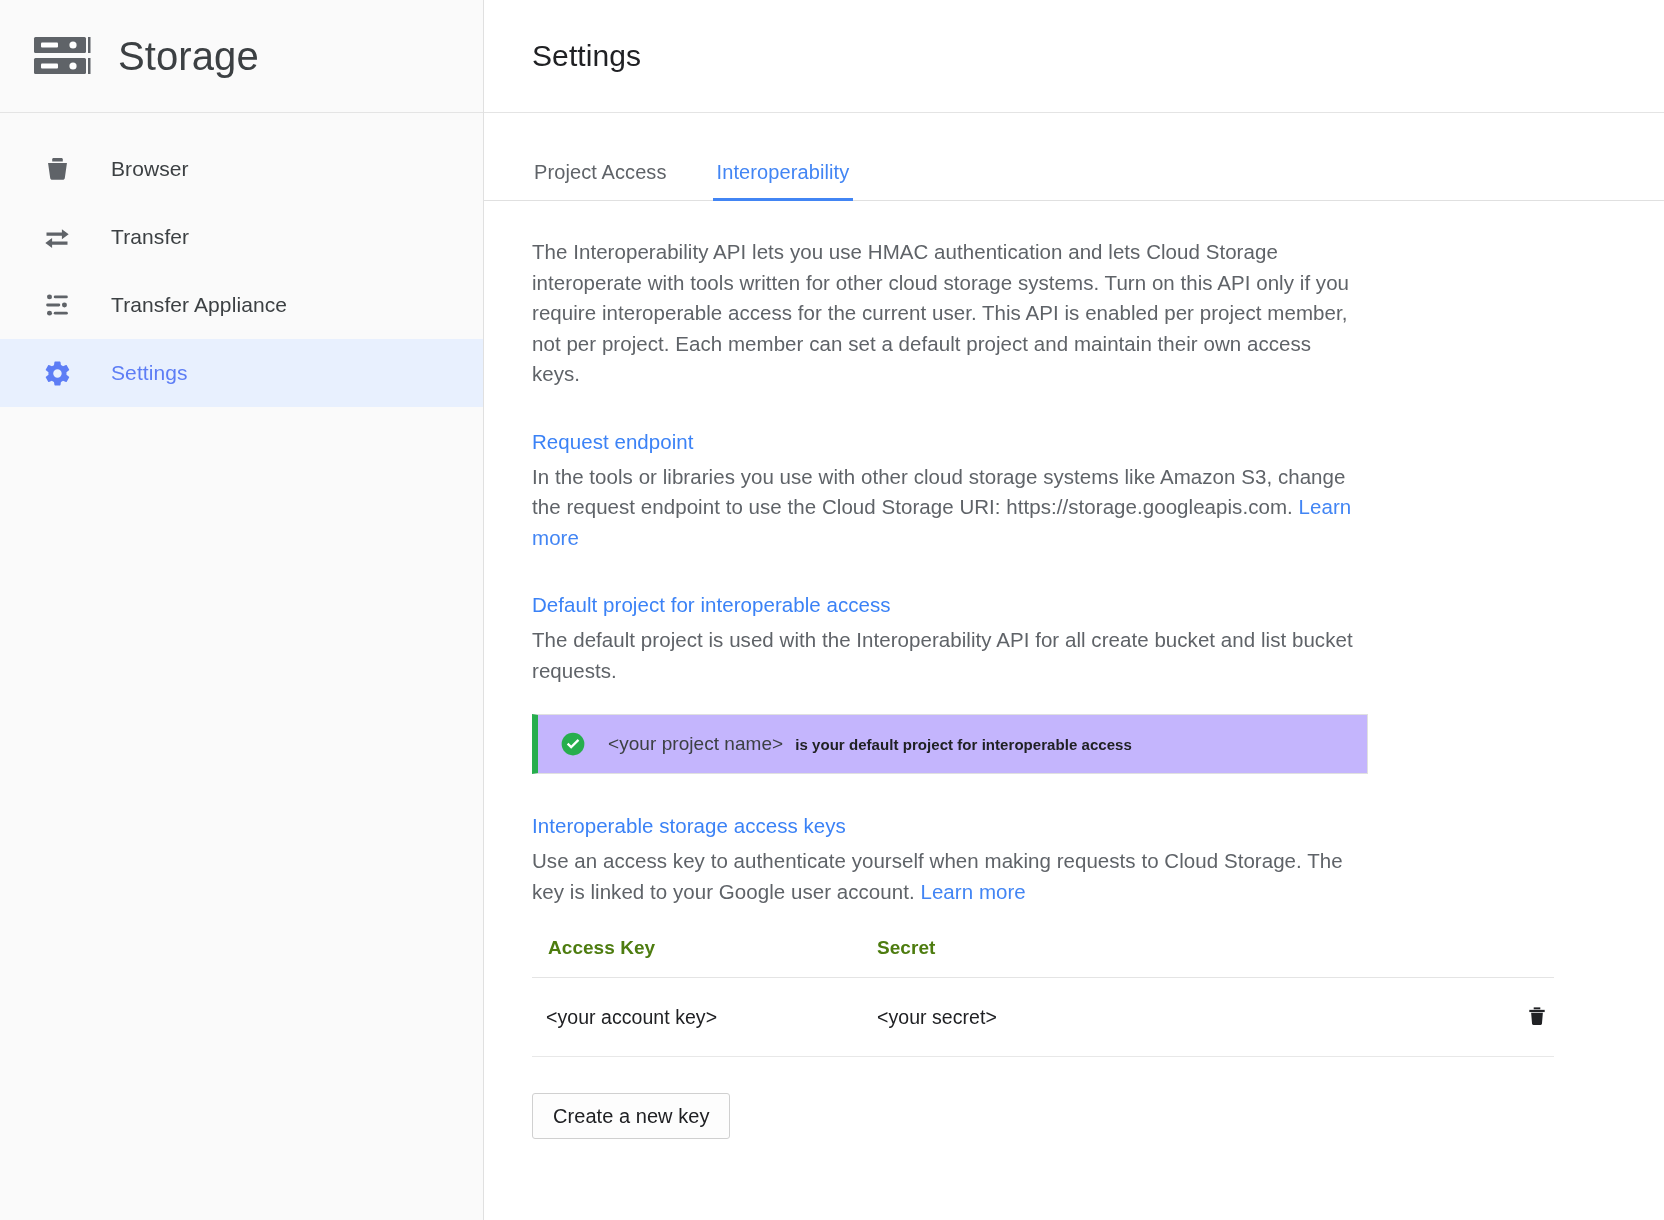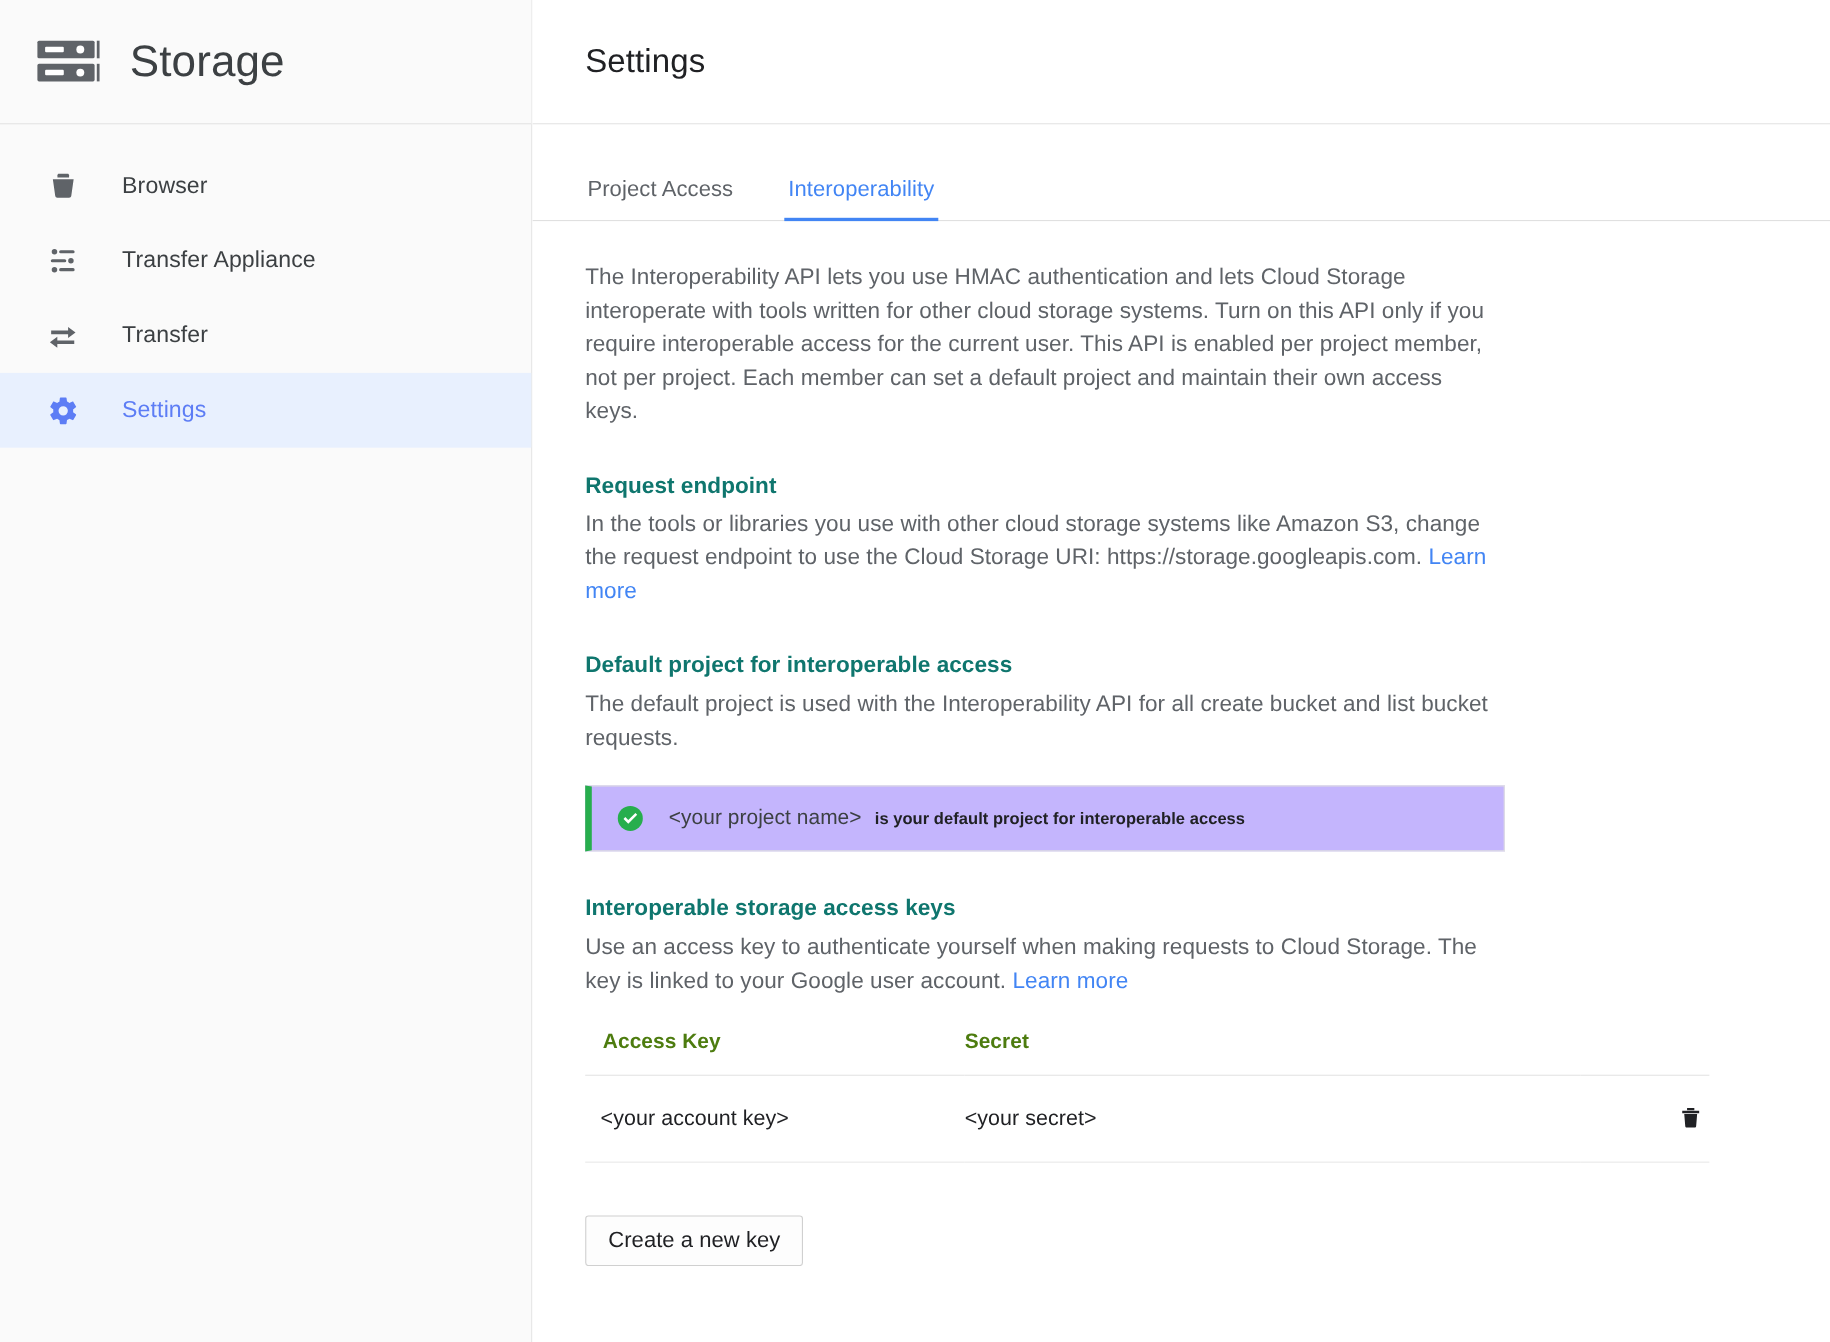--- a/index.html
+++ b/index.html
@@ -158,22 +158,22 @@
     color: #5f6368;
     max-width: 830px;
     margin: 0;
     letter-spacing: 0.05px;
   }
   .para.wide { max-width: 845px; }
 
   .section-title {
     font-size: 20.5px;
     line-height: 28px;
-    font-weight: bold;
-    color: #0f766e;
+    font-weight: normal;
+    color: #3b82f6;
     margin: 0 0 6px 0;
     letter-spacing: 0.05px;
   }
 
   .section { margin-top: 38px; }
 
   a.link, .link {
     color: #4285f4;
     text-decoration: none;
     cursor: pointer;
@@ -247,21 +247,21 @@
     padding: 0;
     cursor: pointer;
     display: inline-flex;
     align-items: center;
     justify-content: center;
     width: 34px;
     height: 34px;
   }
 
   .create-btn {
-    margin-top: 48px;
+    margin-top: 36px;
     height: 46px;
     padding: 0 20px;
     background: #fdfdfd;
     border: 1px solid #d0d0d0;
     border-radius: 3px;
     font-family: "Liberation Sans", sans-serif;
     font-size: 20px;
     color: #202124;
     cursor: pointer;
     letter-spacing: 0.05px;
@@ -297,40 +297,40 @@
           <svg width="27" height="28" viewBox="0 0 24 24" xmlns="http://www.w3.org/2000/svg">
             <path d="M8.5 2.2h7c.7 0 1.2.5 1.2 1.2v1.9H7.3V3.4c0-.7.5-1.2 1.2-1.2z"></path>
             <path d="M3.6 6.6h16.8l-1.9 13.3c-.1.9-.9 1.6-1.8 1.6H7.3c-.9 0-1.7-.7-1.8-1.6L3.6 6.6z"></path>
           </svg>
         </span>
         <span class="nav-label">Browser</span>
       </div>
 
       <div class="nav-item">
         <span class="nav-icon">
+          <svg width="28" height="28" viewBox="0 0 24 24" xmlns="http://www.w3.org/2000/svg">
+            <path d="M3 8.2h13.2V5.3L22 9.6l-5.8 4.3v-2.9H3V8.2z"></path>
+            <path d="M21 15.8H7.8v-2.9L2 17.2l5.8 4.3v-2.9H21v-2.8z"></path>
+          </svg>
+        </span>
+        <span class="nav-label">Transfer</span>
+      </div>
+
+      <div class="nav-item">
+        <span class="nav-icon">
           <svg width="28" height="26" viewBox="0 0 24 24" xmlns="http://www.w3.org/2000/svg">
             <rect x="9" y="3.2" width="13" height="2.6" rx="1.3"></rect>
             <circle cx="5.1" cy="4.5" r="2.3"></circle>
             <rect x="2" y="10.7" width="13" height="2.6" rx="1.3"></rect>
             <circle cx="18.9" cy="12" r="2.3"></circle>
             <rect x="9" y="18.2" width="13" height="2.6" rx="1.3"></rect>
             <circle cx="5.1" cy="19.5" r="2.3"></circle>
           </svg>
         </span>
         <span class="nav-label">Transfer Appliance</span>
-      </div>
-
-      <div class="nav-item">
-        <span class="nav-icon">
-          <svg width="28" height="28" viewBox="0 0 24 24" xmlns="http://www.w3.org/2000/svg">
-            <path d="M3 8.2h13.2V5.3L22 9.6l-5.8 4.3v-2.9H3V8.2z"></path>
-            <path d="M21 15.8H7.8v-2.9L2 17.2l5.8 4.3v-2.9H21v-2.8z"></path>
-          </svg>
-        </span>
-        <span class="nav-label">Transfer</span>
       </div>
 
       <div class="nav-item selected">
         <span class="nav-icon">
           <svg width="29" height="29" viewBox="0 0 24 24" xmlns="http://www.w3.org/2000/svg">
             <path d="M19.4 13c.04-.33.06-.66.06-1s-.02-.67-.06-1l2.11-1.65c.19-.15.24-.42.12-.64l-2-3.46c-.12-.22-.39-.3-.61-.22l-2.49 1c-.52-.4-1.08-.73-1.69-.98l-.38-2.65A.488.488 0 0 0 13.96 2h-4c-.25 0-.46.18-.49.42l-.38 2.65c-.61.25-1.17.59-1.69.98l-2.49-1c-.23-.09-.49 0-.61.22l-2 3.46c-.13.22-.07.49.12.64L4.54 11c-.04.33-.07.67-.07 1s.03.67.07 1l-2.11 1.65c-.19.15-.24.42-.12.64l2 3.46c.12.22.39.3.61.22l2.49-1c.52.4 1.08.73 1.69.98l.38 2.65c.03.24.24.42.49.42h4c.25 0 .46-.18.49-.42l.38-2.65c.61-.25 1.17-.59 1.69-.98l2.49 1c.23.09.49 0 .61-.22l2-3.46c.12-.22.07-.49-.12-.64L19.4 13zM11.96 15.5A3.5 3.5 0 1 1 11.96 8.5a3.5 3.5 0 0 1 0 7z"></path>
           </svg>
         </span>
         <span class="nav-label">Settings</span>
       </div>

